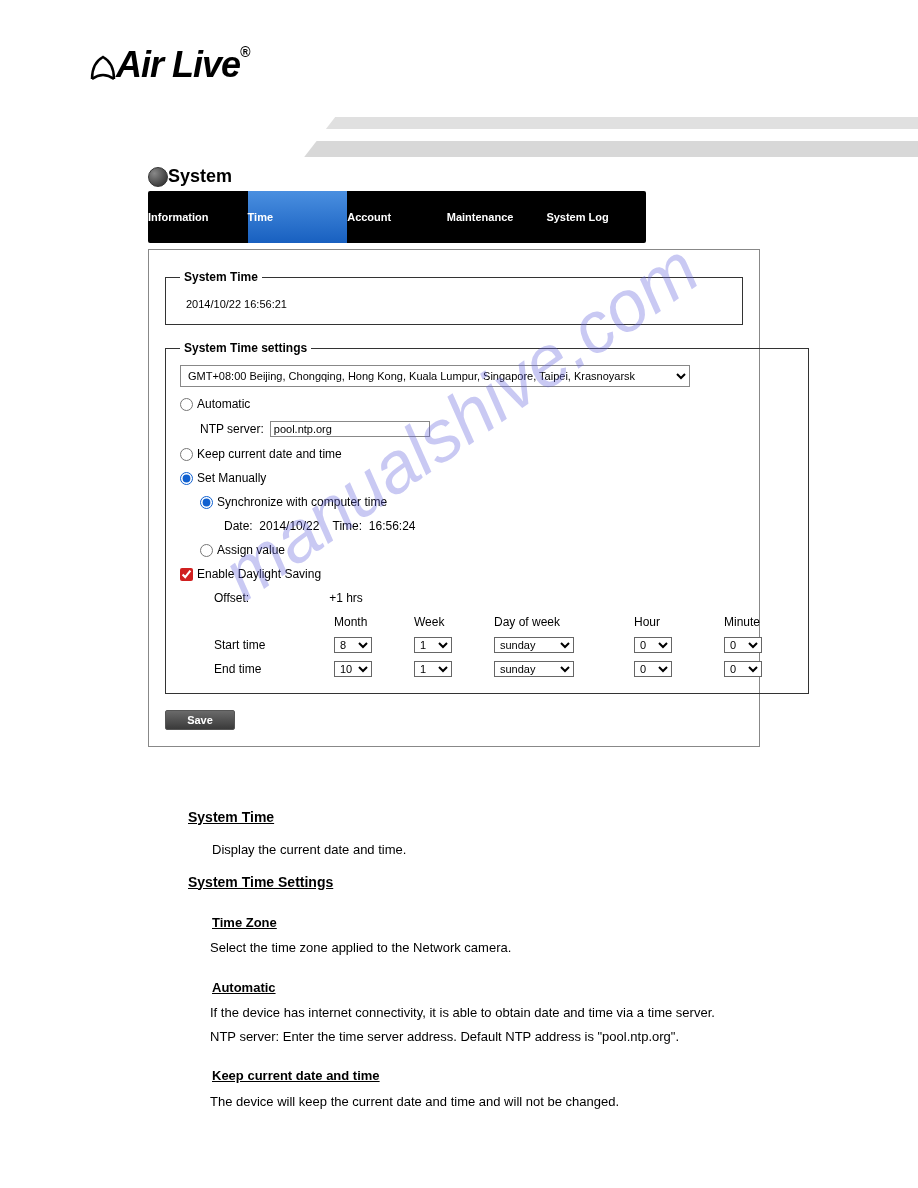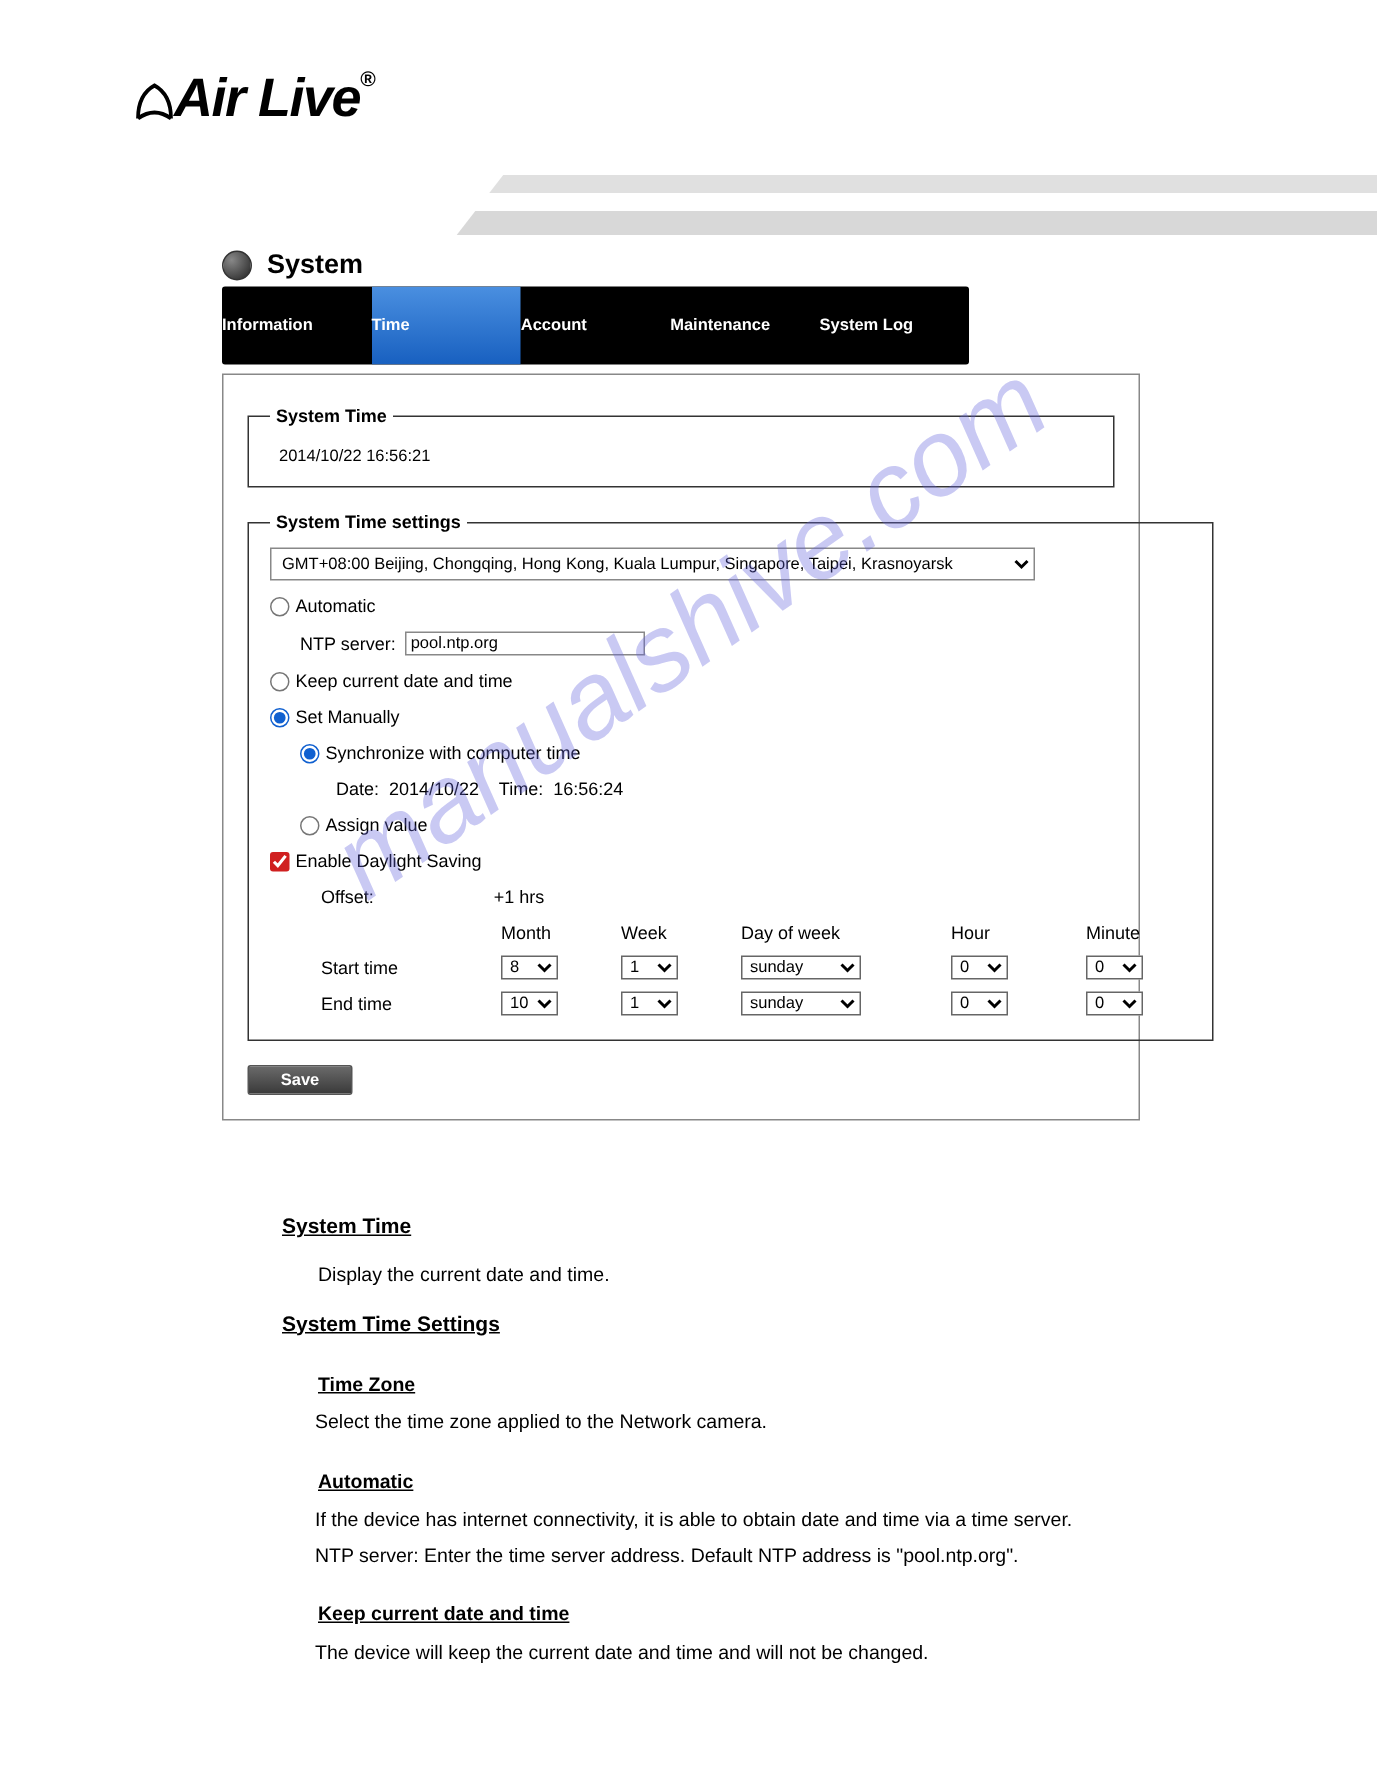--- a/index.html
+++ b/index.html
@@ -37,21 +37,21 @@
     top: 85px;
     right: 0;
     width: 620px;
     height: 80px;
     background: linear-gradient(to bottom, transparent 40%, #e0e0e0 40%, #e0e0e0 55%, transparent 55%, transparent 70%, #d8d8d8 70%, #d8d8d8 90%, transparent 90%);
     clip-path: polygon(10% 0, 100% 0, 100% 100%, 0 100%);
   }
   
   .content-wrap { margin: 80px 0 0 148px; width: 620px; }
   
-  .page-title-row { display: flex; align-items: center; gap: 10px; margin-bottom: 4px; }
+  .page-title-row { display: flex; align-items: center; margin-bottom: 4px; }
   .title-icon {
     width: 20px; height: 20px; border-radius: 50%;
     background: radial-gradient(circle at 30% 30%, #888, #222);
     border: 1px solid #333;
   }
   .page-title { font-size: 18px; font-weight: bold; }
   
   .tabs {
     display: flex;
     background: #000;

